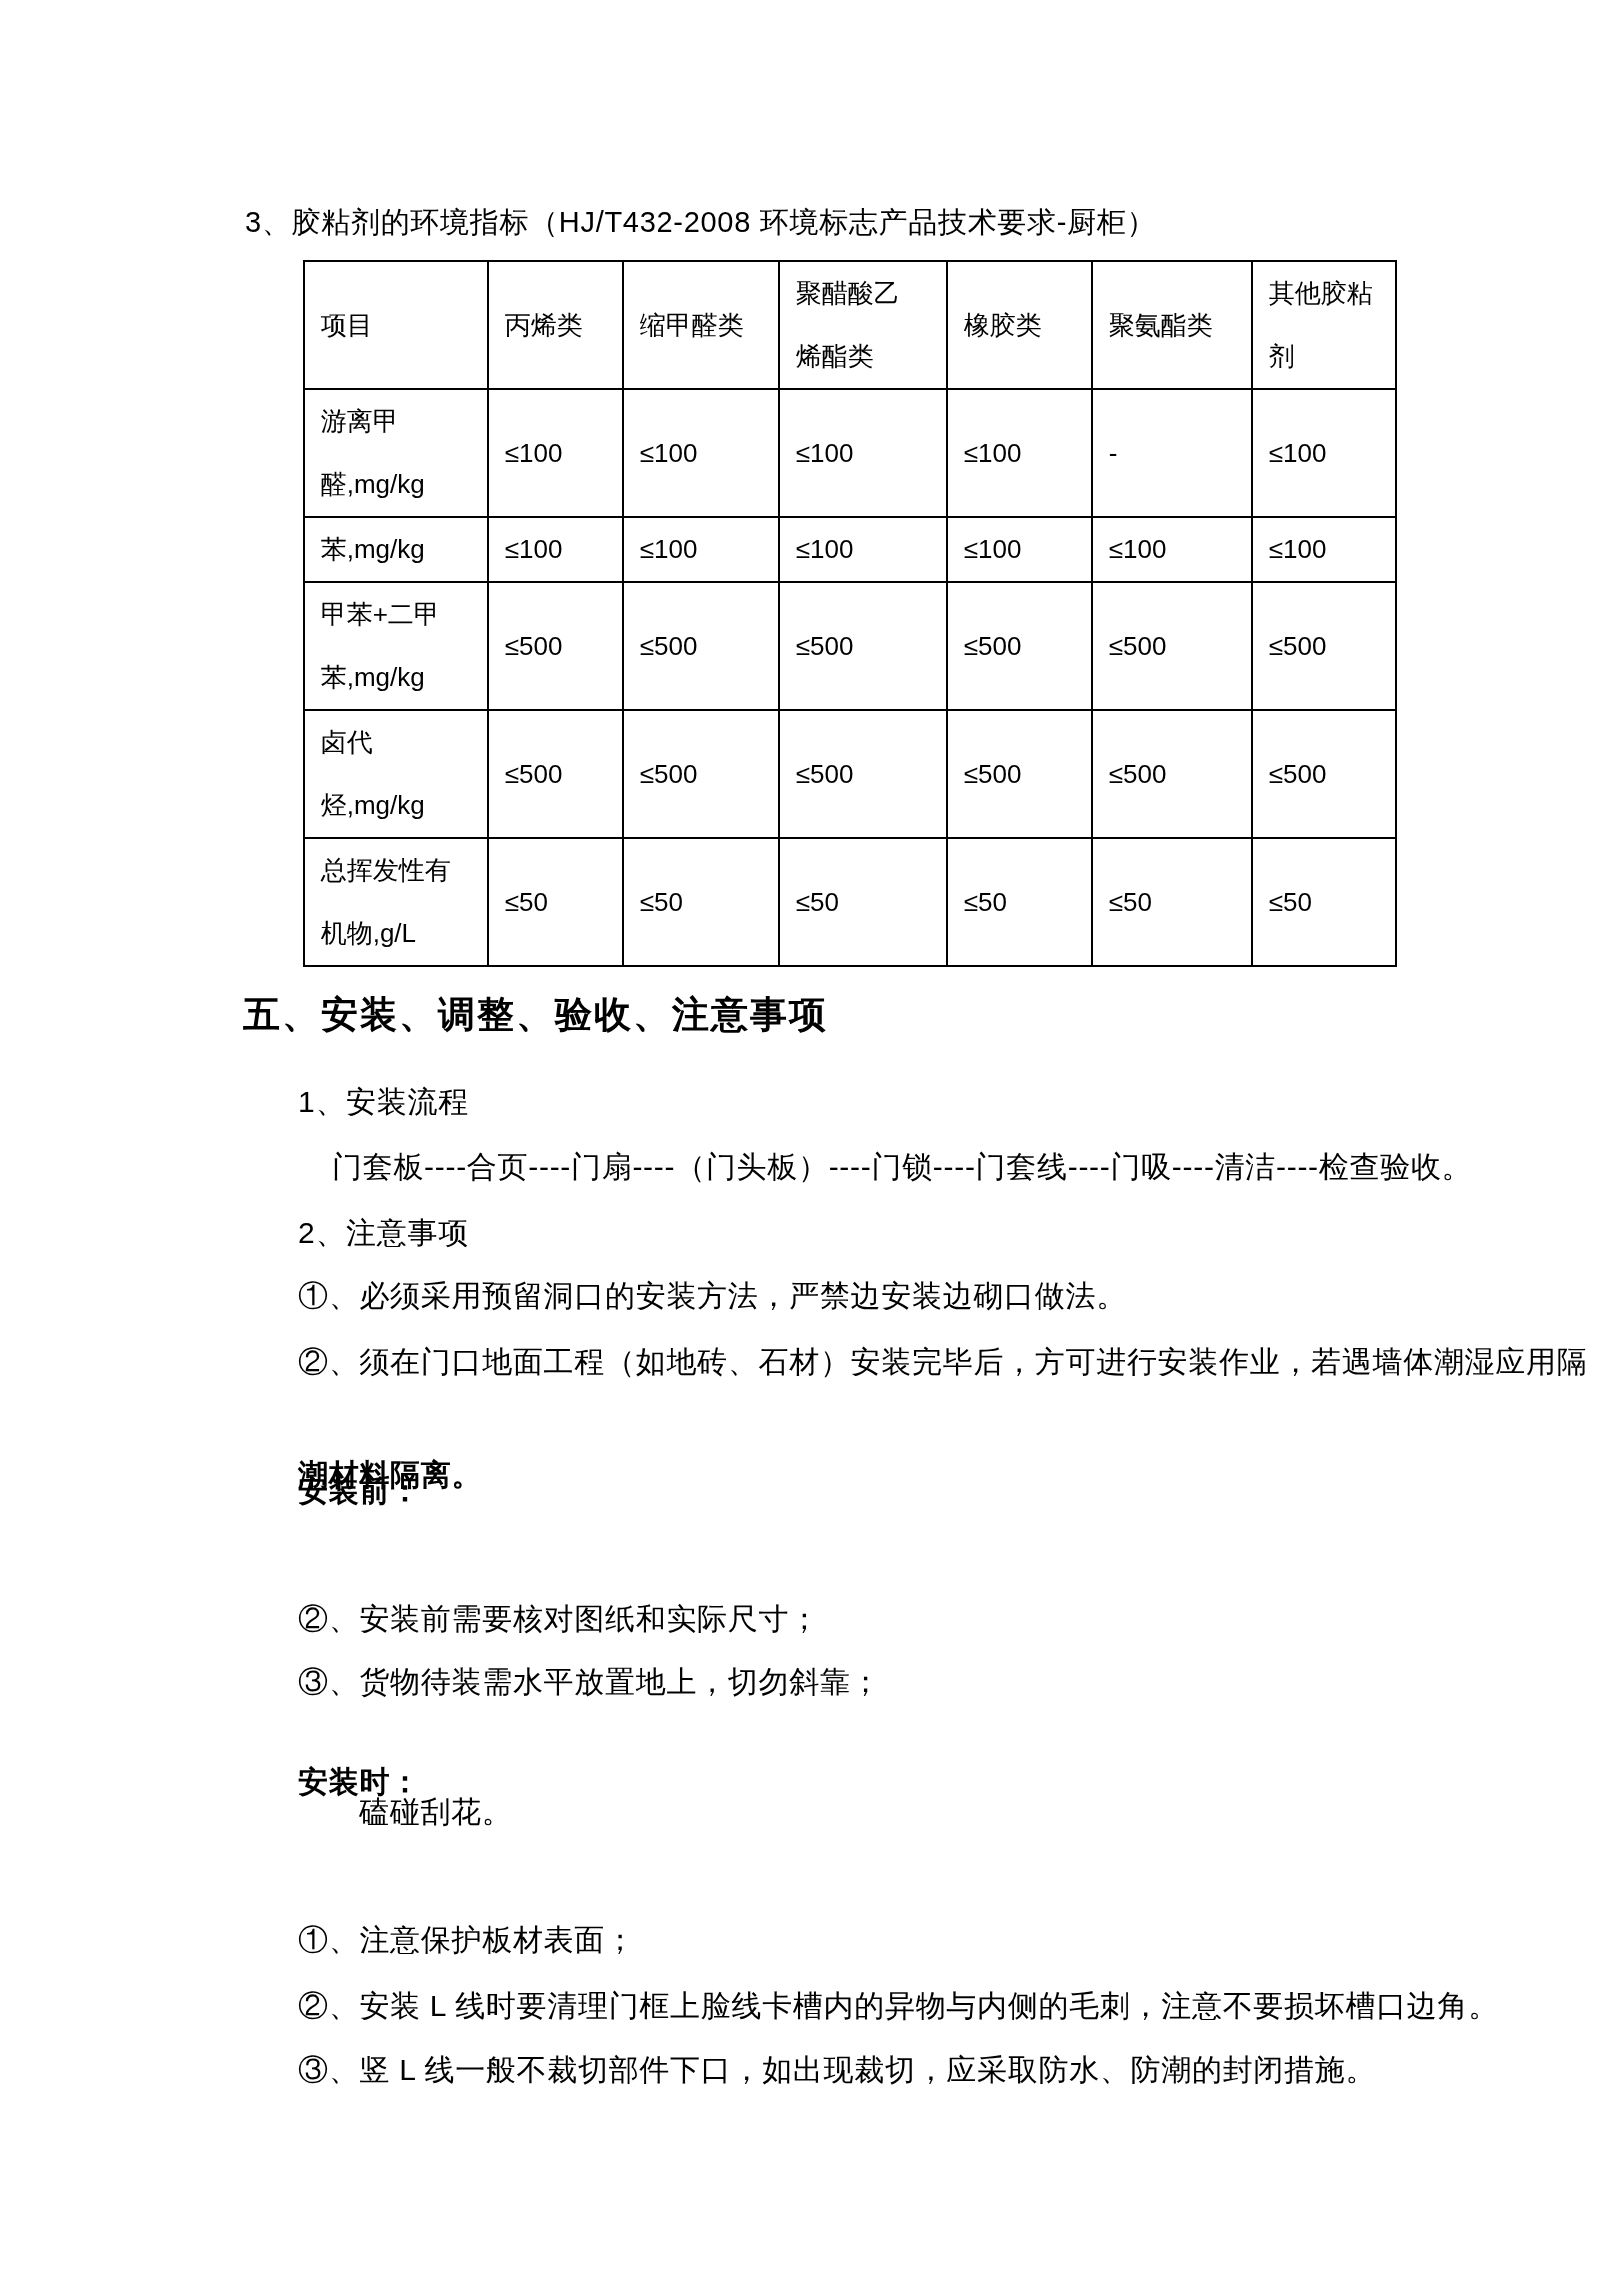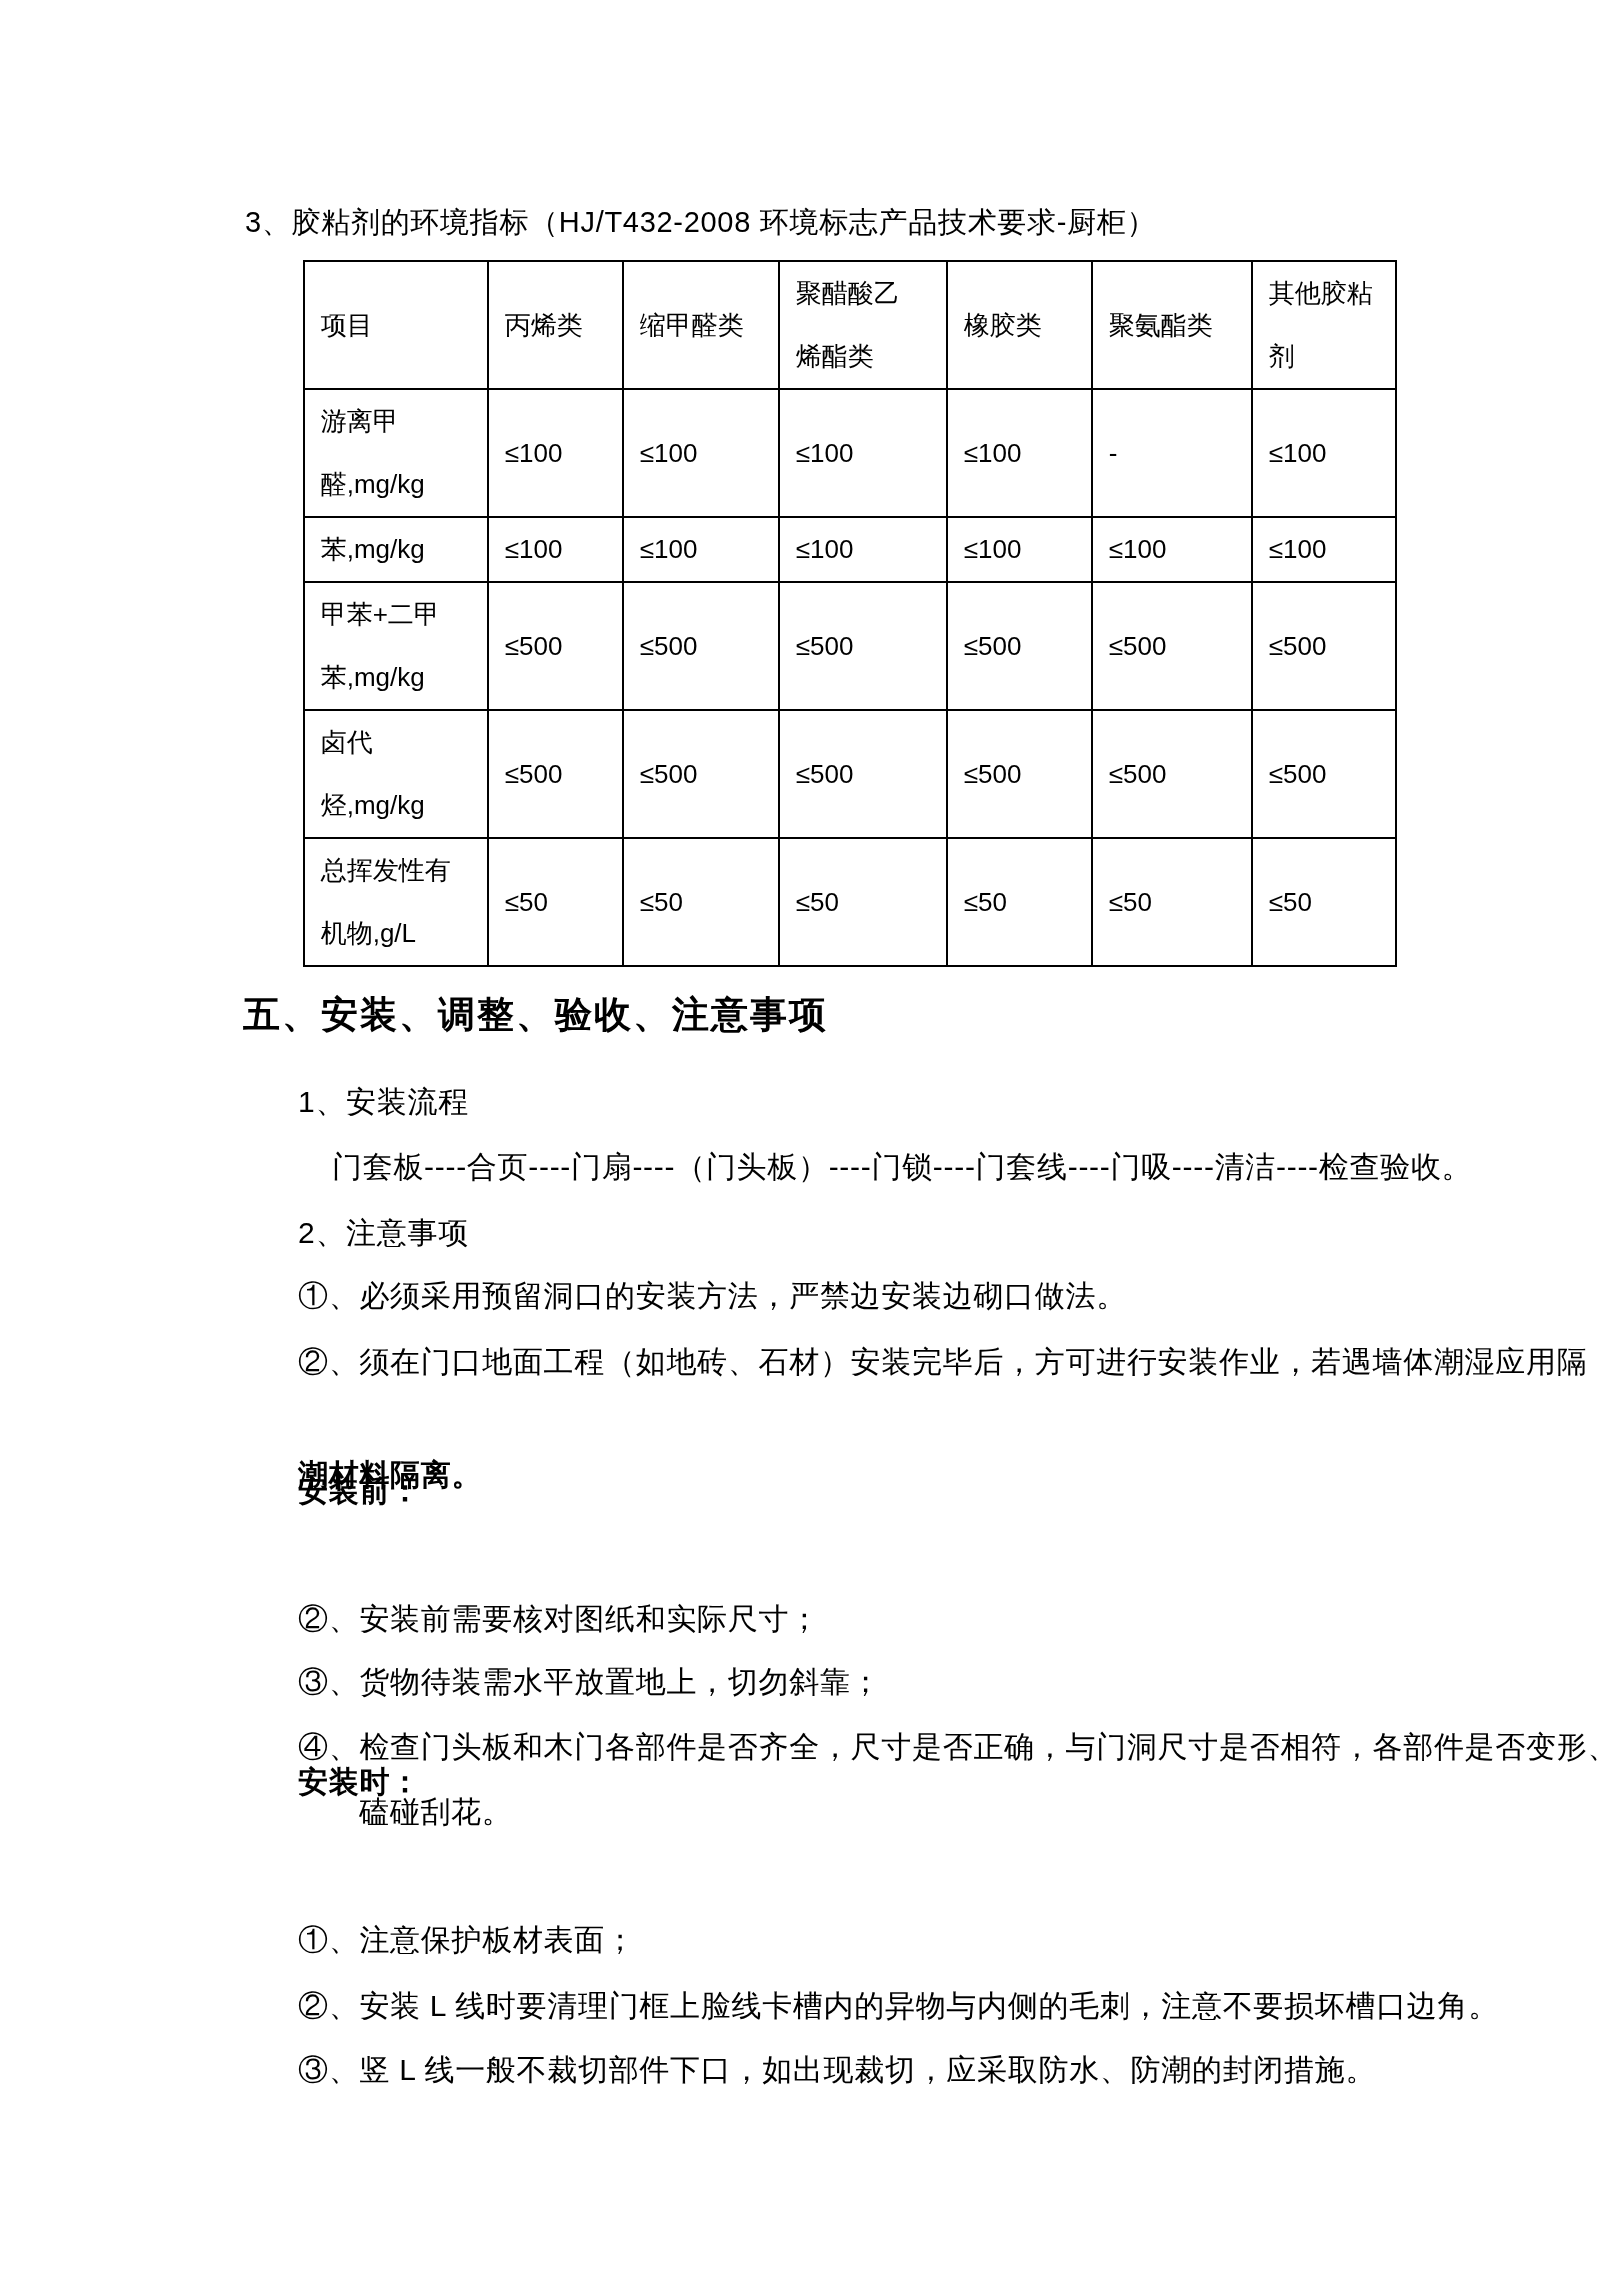--- a/index.html
+++ b/index.html
@@ -147,21 +147,20 @@
 
   <div class="bl" style="top:1083px;">1、安装流程</div>
   <div class="bl" style="top:1148px;left:332px;">门套板----合页----门扇----（门头板）----门锁----门套线----门吸----清洁----检查验收。</div>
   <div class="bl" style="top:1214px;">2、注意事项</div>
   <div class="bl" style="top:1277px;">①、必须采用预留洞口的安装方法，严禁边安装边砌口做法。</div>
   <div class="bl" style="top:1343px;">②、须在门口地面工程（如地砖、石材）安装完毕后，方可进行安装作业，若遇墙体潮湿应用隔</div>
   <div class="bl" style="top:1456px;font-weight:bold;">潮材料隔离。</div>
   <div class="bl bold" style="top:1472px;">安装前：</div>
   <div class="bl" style="top:1600px;">②、安装前需要核对图纸和实际尺寸；</div>
   <div class="bl" style="top:1663px;">③、货物待装需水平放置地上，切勿斜靠；</div>
-  <div class="bl" style="top:1728px;">④、检查门头板和木门各部件是否齐全，尺寸是否正确，与门洞尺寸是否相符，各部件是否变形、</div>
   <div class="bl" style="top:1793px;left:359px;">磕碰刮花。</div>
   <div class="bl bold" style="top:1763px;">安装时：</div>
   <div class="bl" style="top:1921px;">①、注意保护板材表面；</div>
   <div class="bl" style="top:1987px;">②、安装 L 线时要清理门框上脸线卡槽内的异物与内侧的毛刺，注意不要损坏槽口边角。</div>
   <div class="bl" style="top:2051px;">③、竖 L 线一般不裁切部件下口，如出现裁切，应采取防水、防潮的封闭措施。</div>
 
 </div>
 
 
 </body></html>

